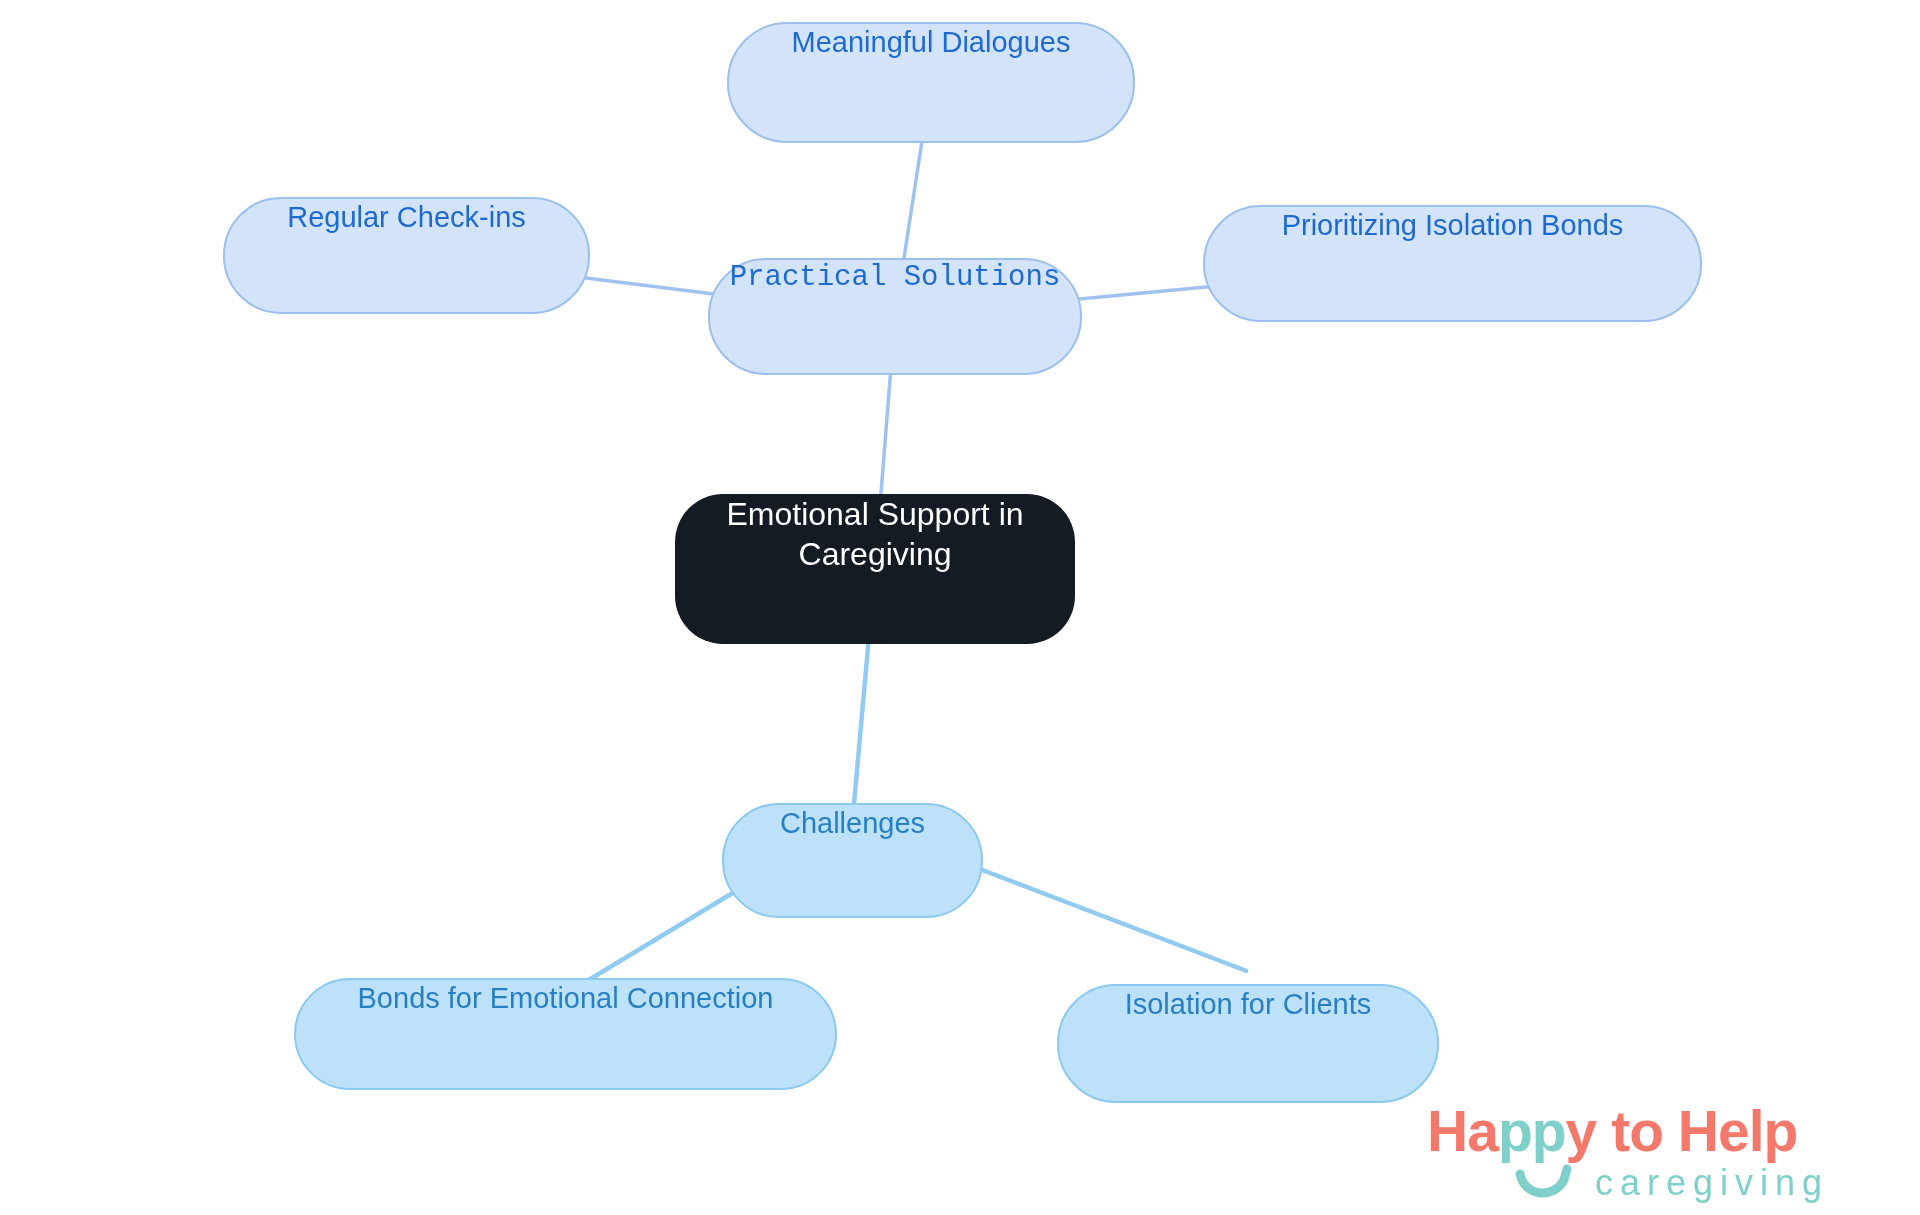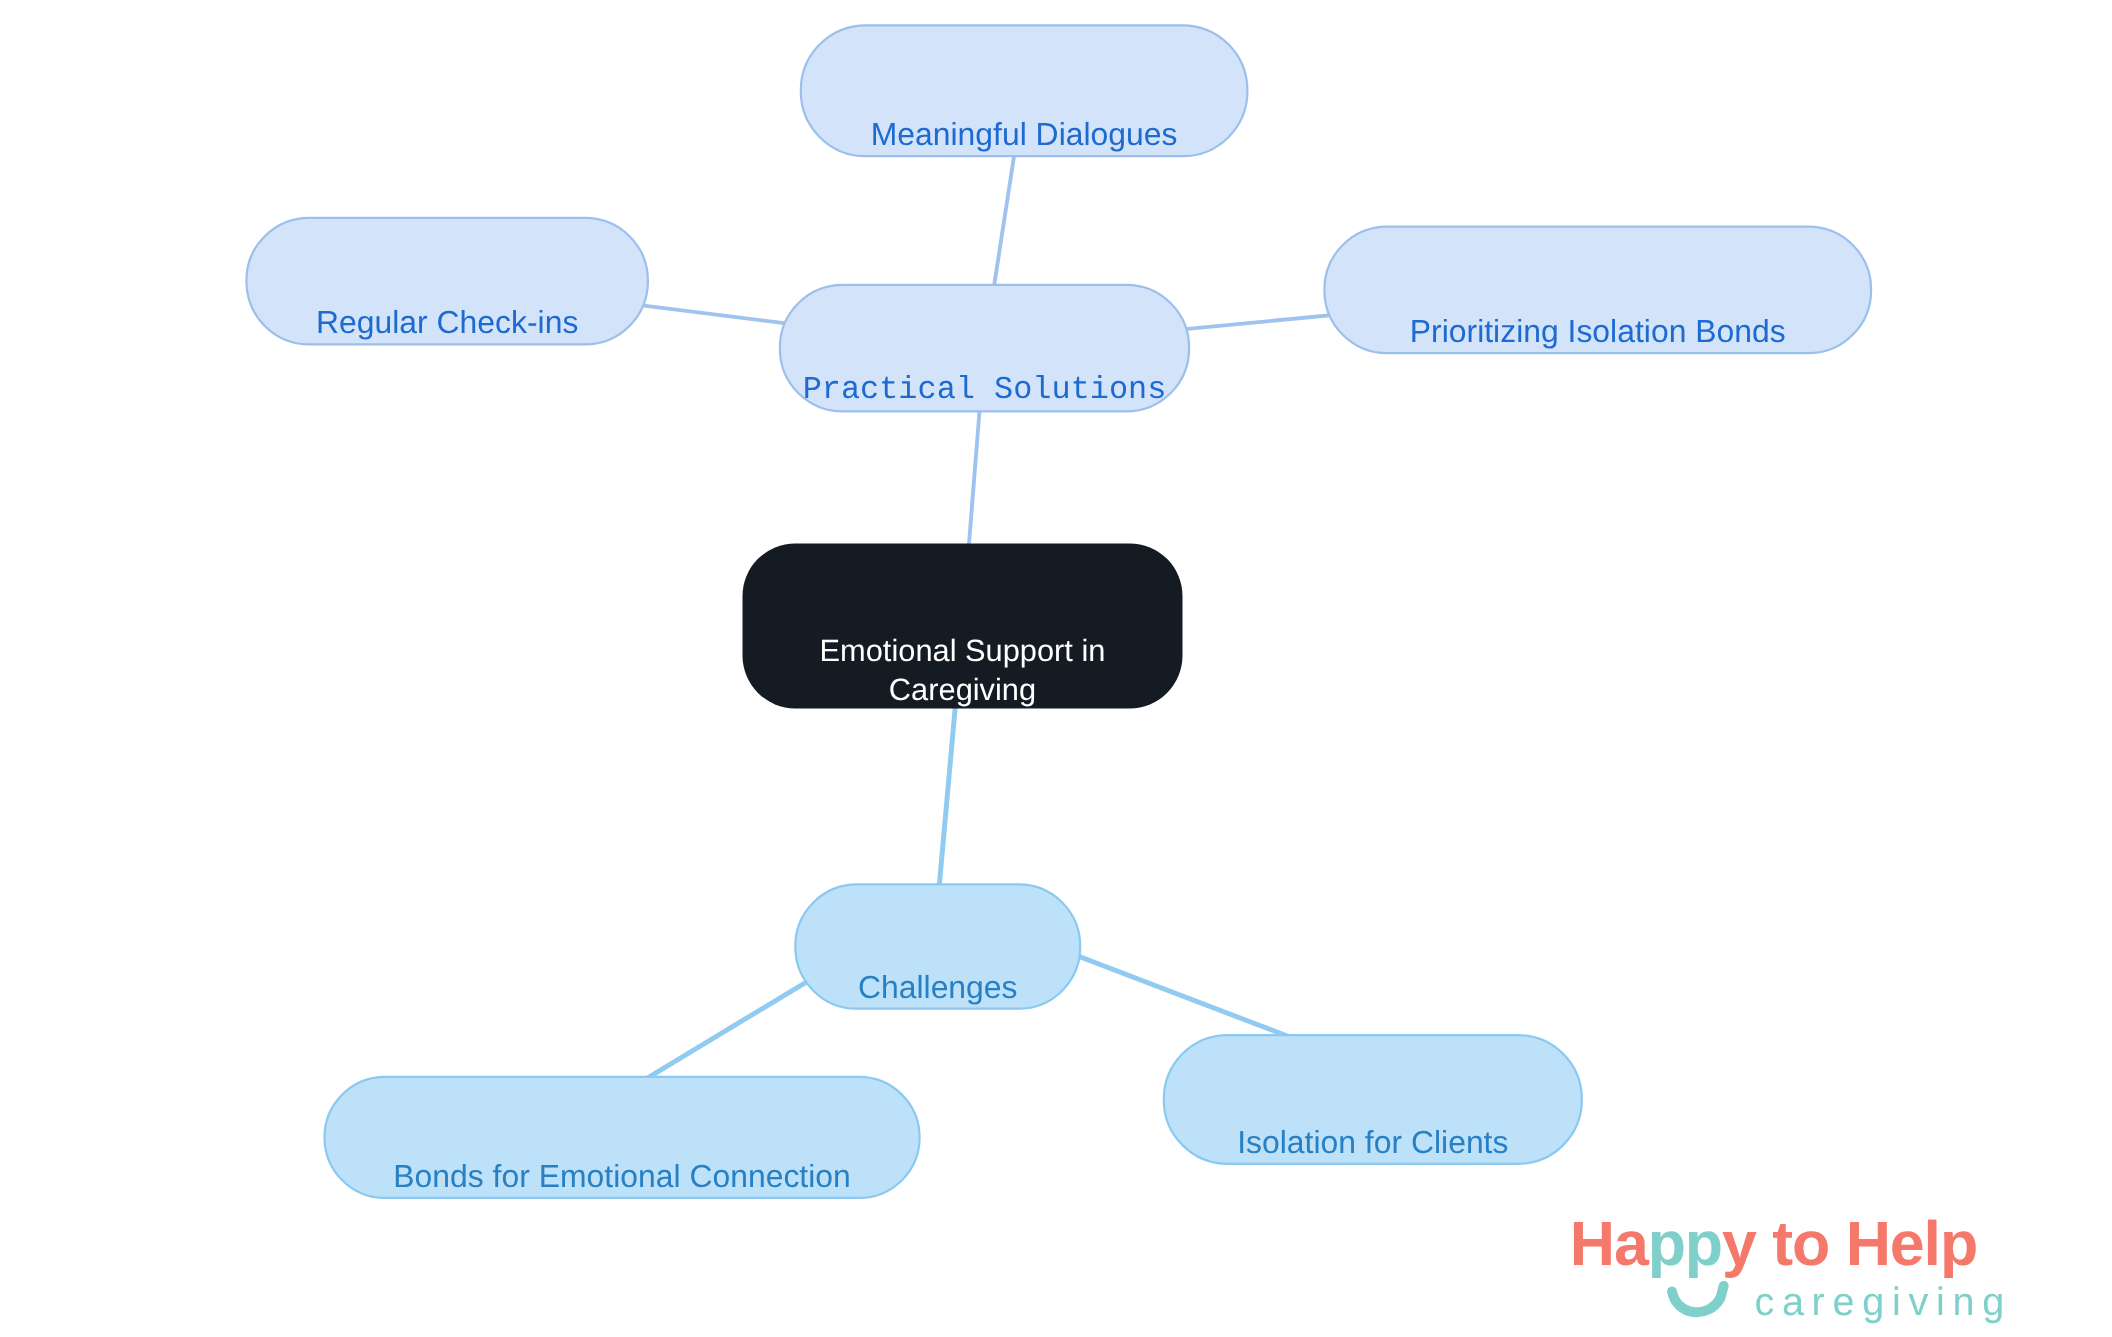--- a/index.html
+++ b/index.html
@@ -14,55 +14,55 @@
     position: absolute;
     left: 0; top: 0;
     width: 1920px; height: 1215px;
     background: var(--background, #ffffff);
   }
   #edges { position: absolute; left: 0; top: 0; }
 
   .node {
     position: absolute;
     display: flex;
-    align-items: flex-end;
+    align-items: flex-start;
     justify-content: center;
     text-align: center;
     font-size: 29px;
     line-height: 1.25;
     cursor: default;
   }
   .node.branch-solutions {
     background: var(--solutions-fill);
     border: 2px solid var(--solutions-border);
     color: var(--solutions-text);
   }
   .node.branch-challenges {
     background: var(--challenges-fill);
     border: 2px solid var(--challenges-border);
     color: var(--challenges-text);
     margin-top: 40px;
   }
   .node.central {
     background: var(--central-fill);
     color: var(--central-text);
-    font-size: 28px;
+    font-size: 32px;
     border-radius: 48px;
     padding: 0 28px;
   }
 
   
   #node-central                      { left: 675px;  top: 494px; width: 400px; height: 150px; }
   #node-practical-solutions          { left: 708px;  top: 258px; width: 374px; height: 117px; border-radius: 58px; font-family: Liberation Mono, monospace; }
   #node-meaningful-dialogues         { left: 727px;  top: 22px;  width: 408px; height: 121px; border-radius: 60px; }
   #node-regular-check-ins            { left: 223px;  top: 197px; width: 367px; height: 117px; border-radius: 58px; }
   #node-prioritizing-emotional-bonds { left: 1203px; top: 205px; width: 499px; height: 117px; border-radius: 58px; }
   #node-challenges                   { left: 722px;  top: 763px; width: 261px; height: 115px; border-radius: 57px; }
   #node-need-for-emotional-connection{ left: 294px;  top: 938px; width: 543px; height: 112px; border-radius: 56px; }
-  #node-isolation-for-clients        { left: 1057px; top: 900px; width: 382px; height: 119px; border-radius: 59px; }
+  #node-isolation-for-clients        { left: 1057px; top: 944px; width: 382px; height: 119px; border-radius: 59px; }
 
   
   .logo {
     position: absolute;
     left: 1427px; top: 1100px;
     width: 452px; height: 105px;
   }
   .logo-line1 {
     font-weight: 700;
     font-size: 57px;

